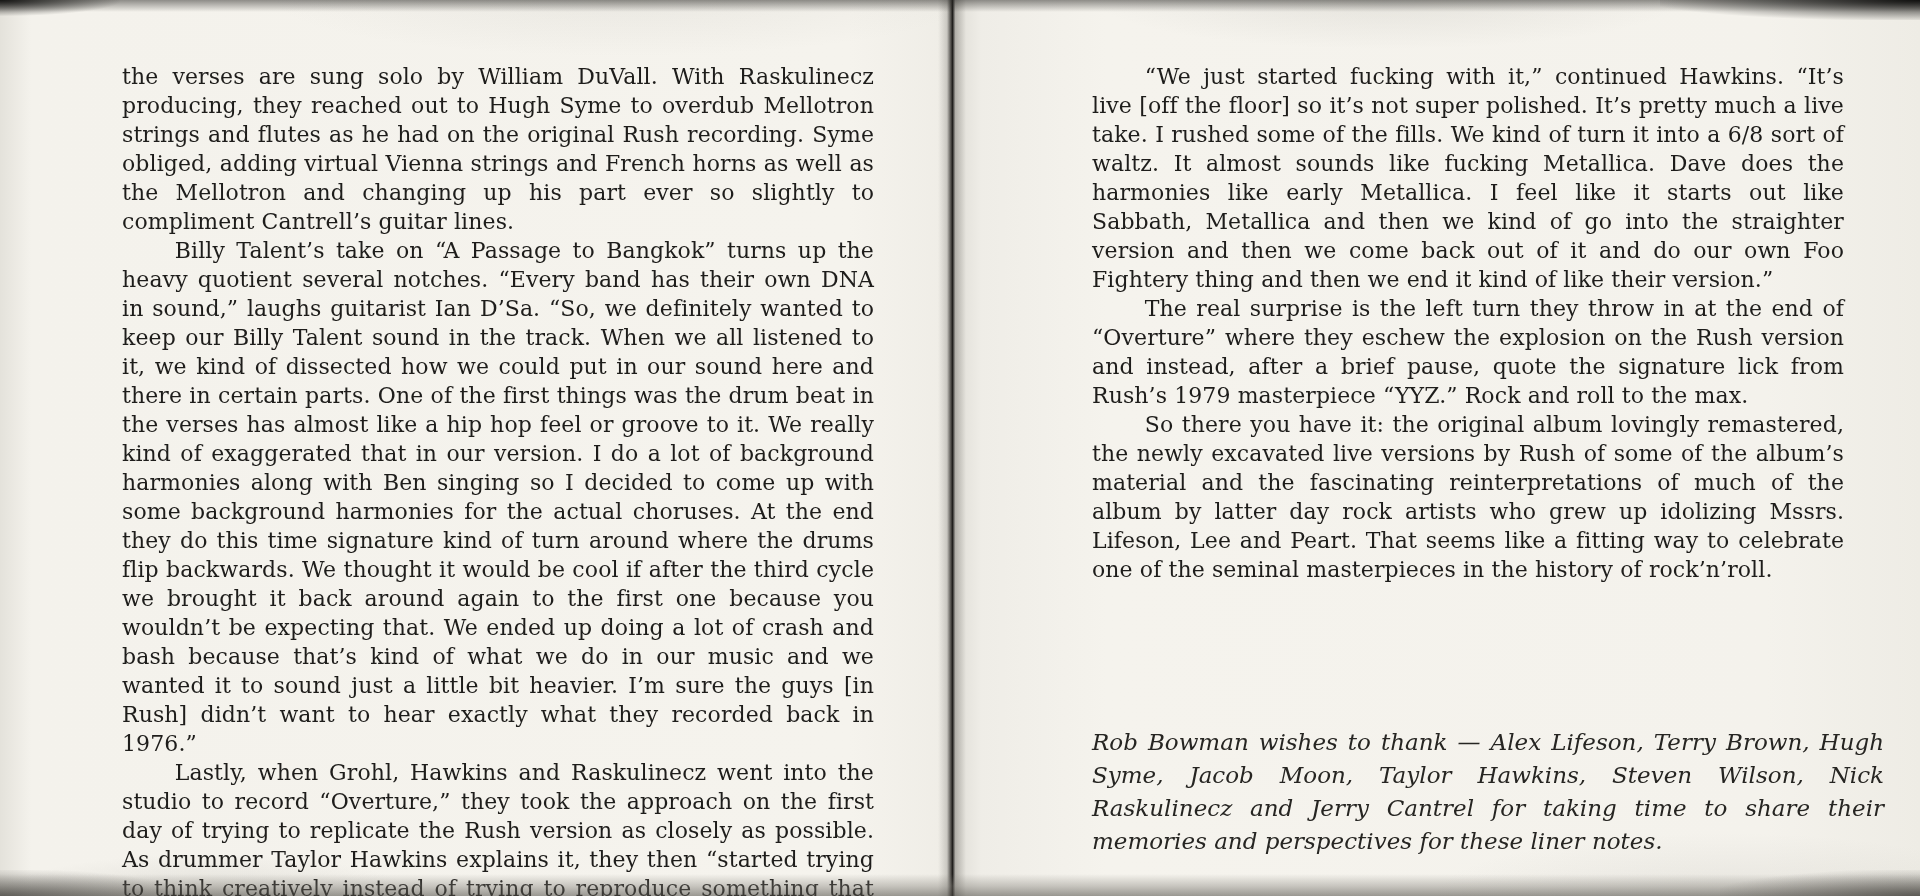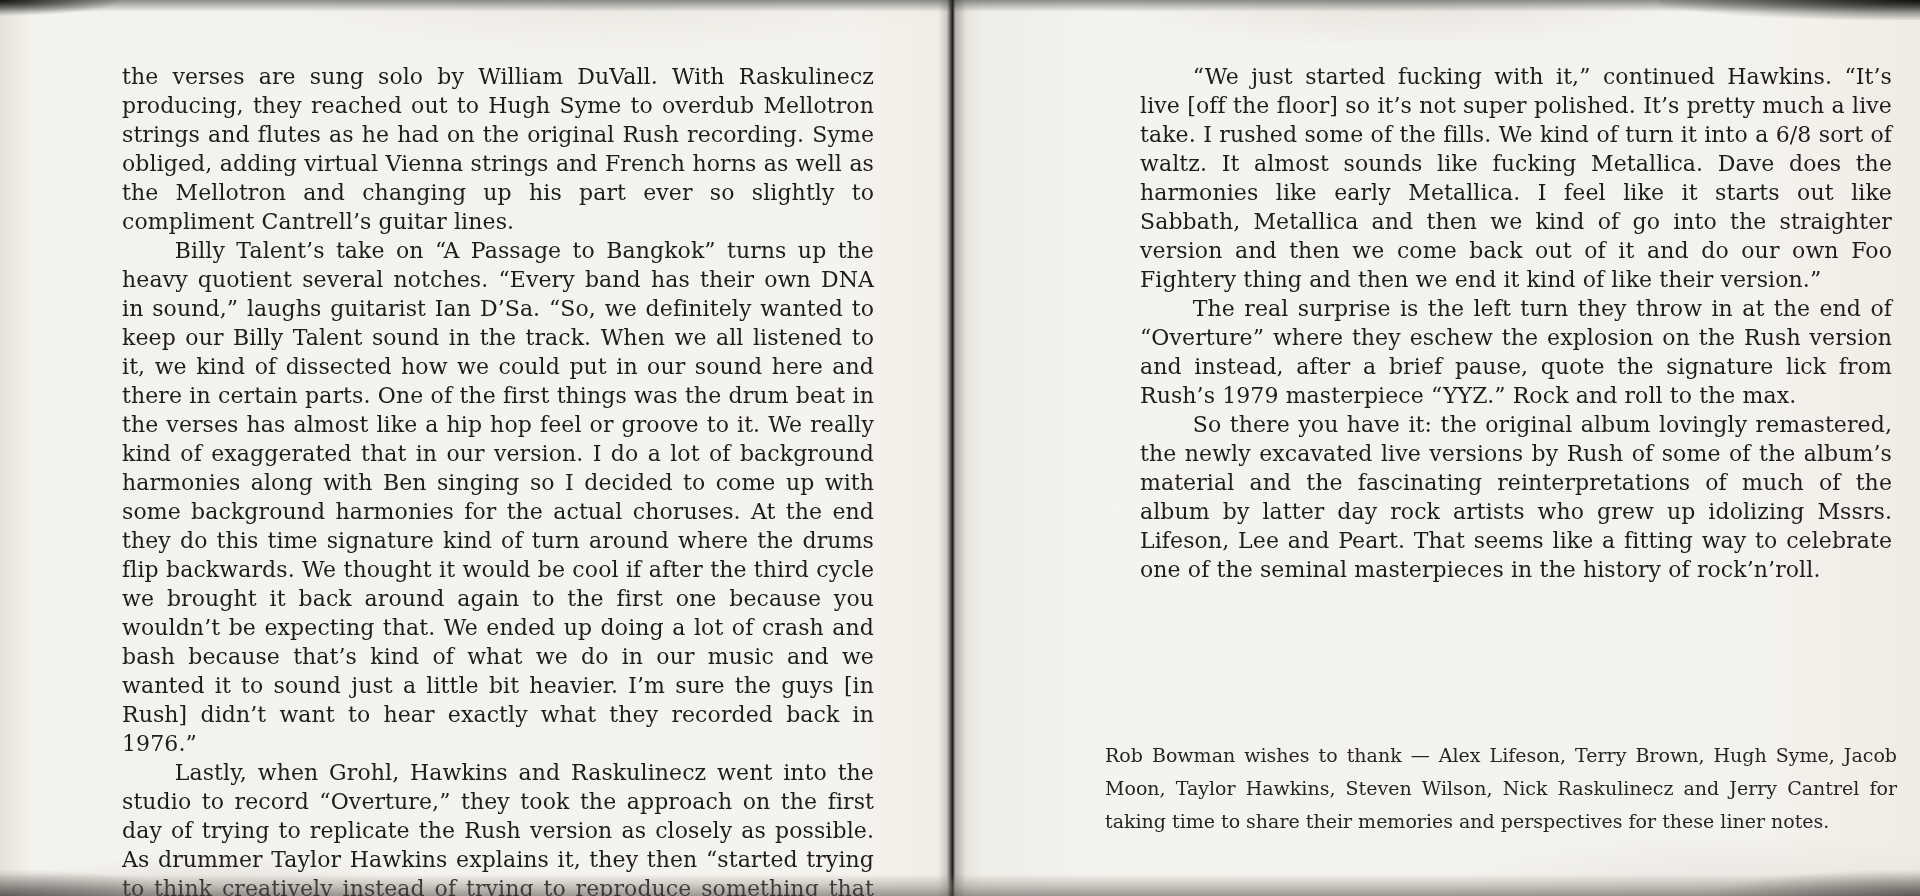--- a/index.html
+++ b/index.html
@@ -65,28 +65,29 @@
   }
   .text-block {
     position: absolute;
     width: 752px;
     font-size: 22px;
     line-height: 29px;
     text-align: justify;
     letter-spacing: 0.1px;
   }
   .text-block-left { left: 122px; top: 62px; }
-  .text-block-right { left: 1092px; top: 62px; margin-left: 48px; }
+  .text-block-right { left: 1092px; top: 62px; }
   .para { margin: 0; text-indent: 2.4em; }
   .para.no-indent { text-indent: 0; }
   .ack {
     position: absolute;
     left: 1092px; top: 726px; width: 792px;
-    margin: 13px;
-    font-size: 19px;
+    margin: 0;
+    font-size: 23px;
+    font-style: italic;
     line-height: 33px;
     text-align: justify;
     color: #262522;
   }
 </style>
 </head>
 <body>
 
 <div id="canvas">
 

